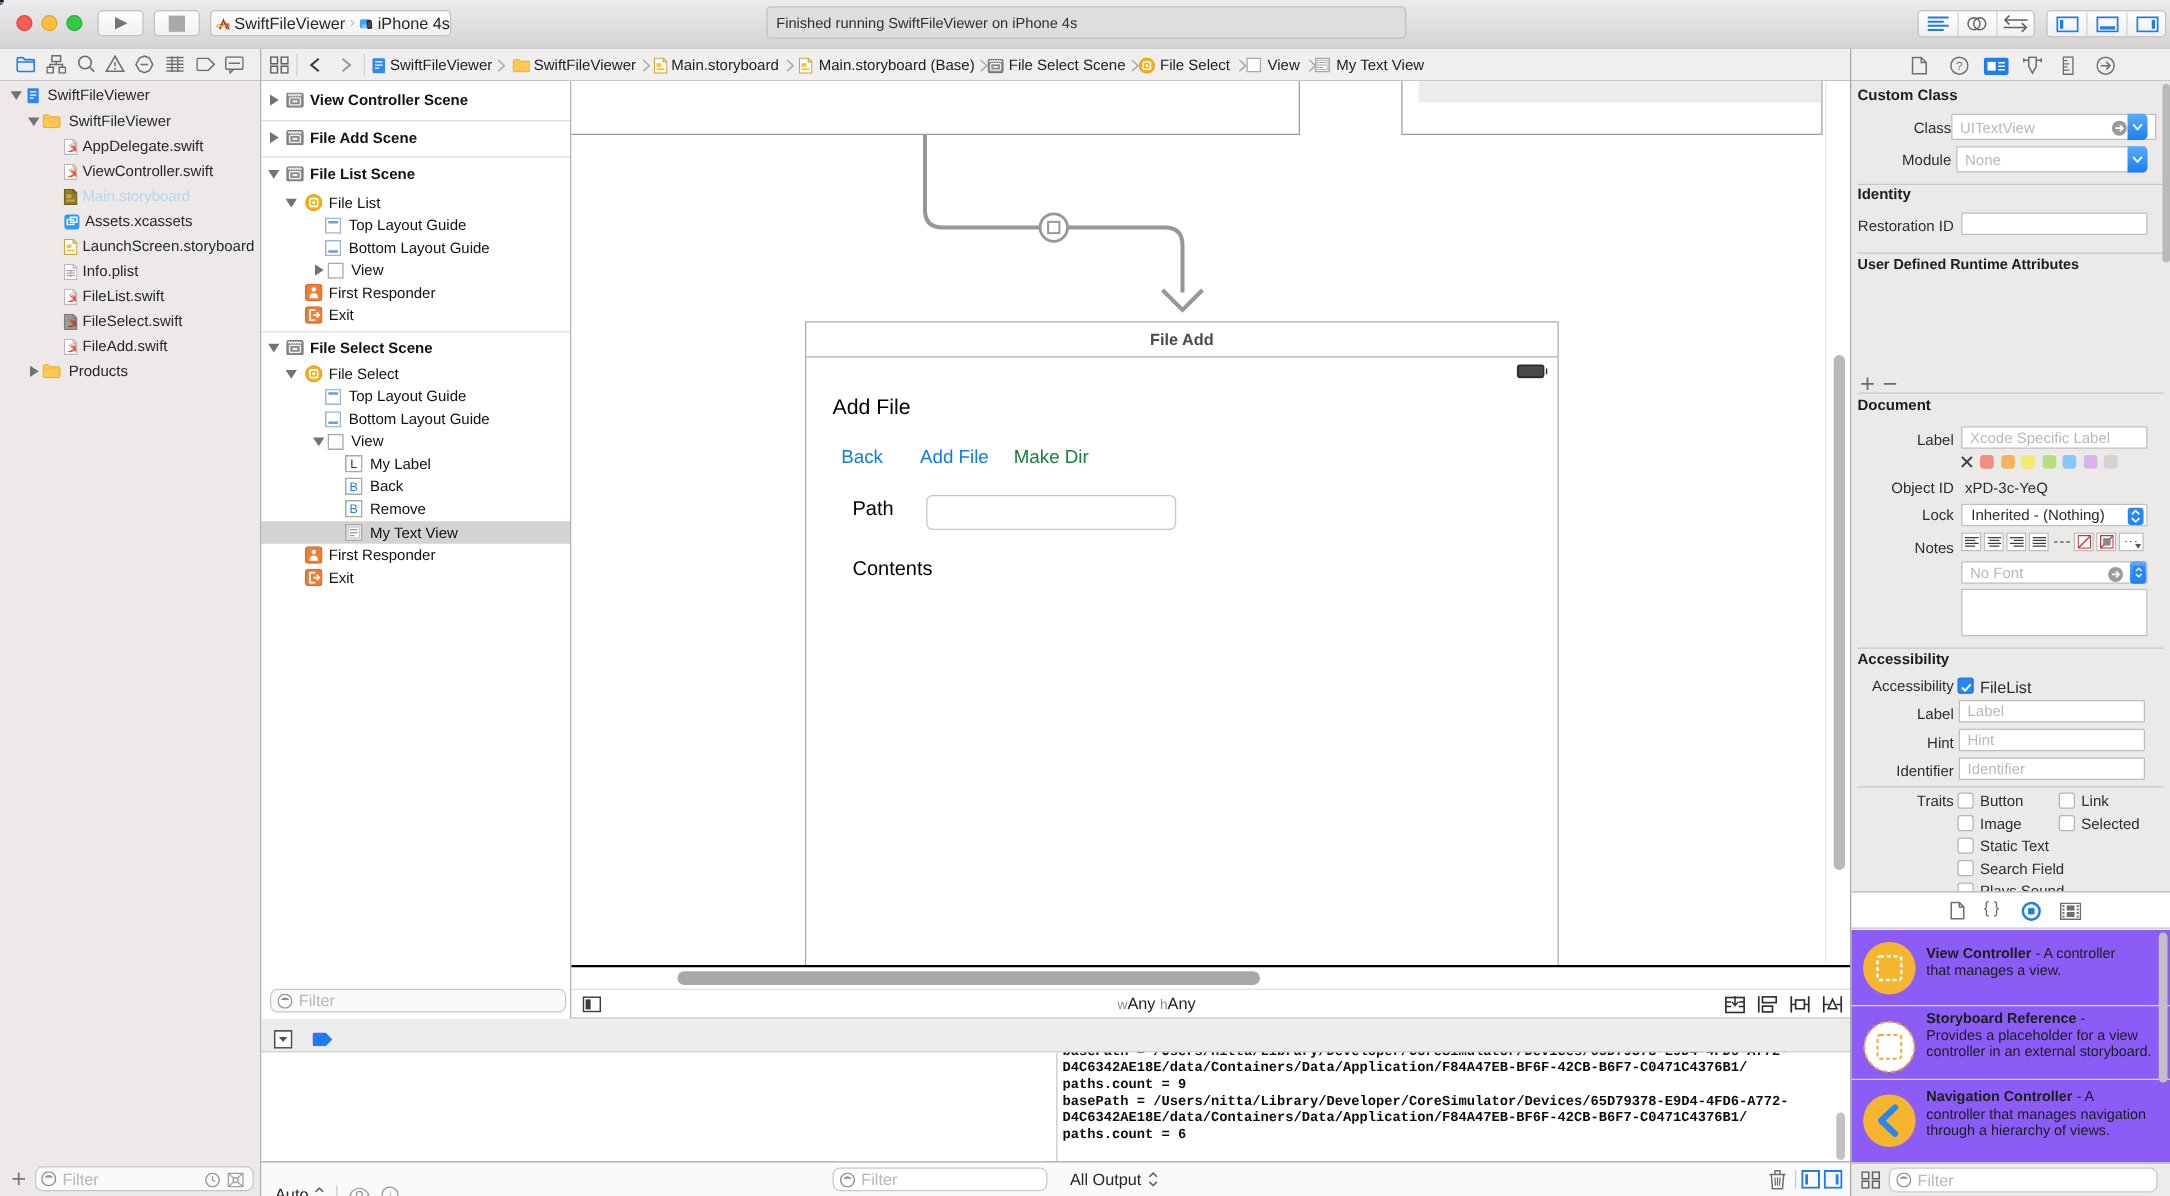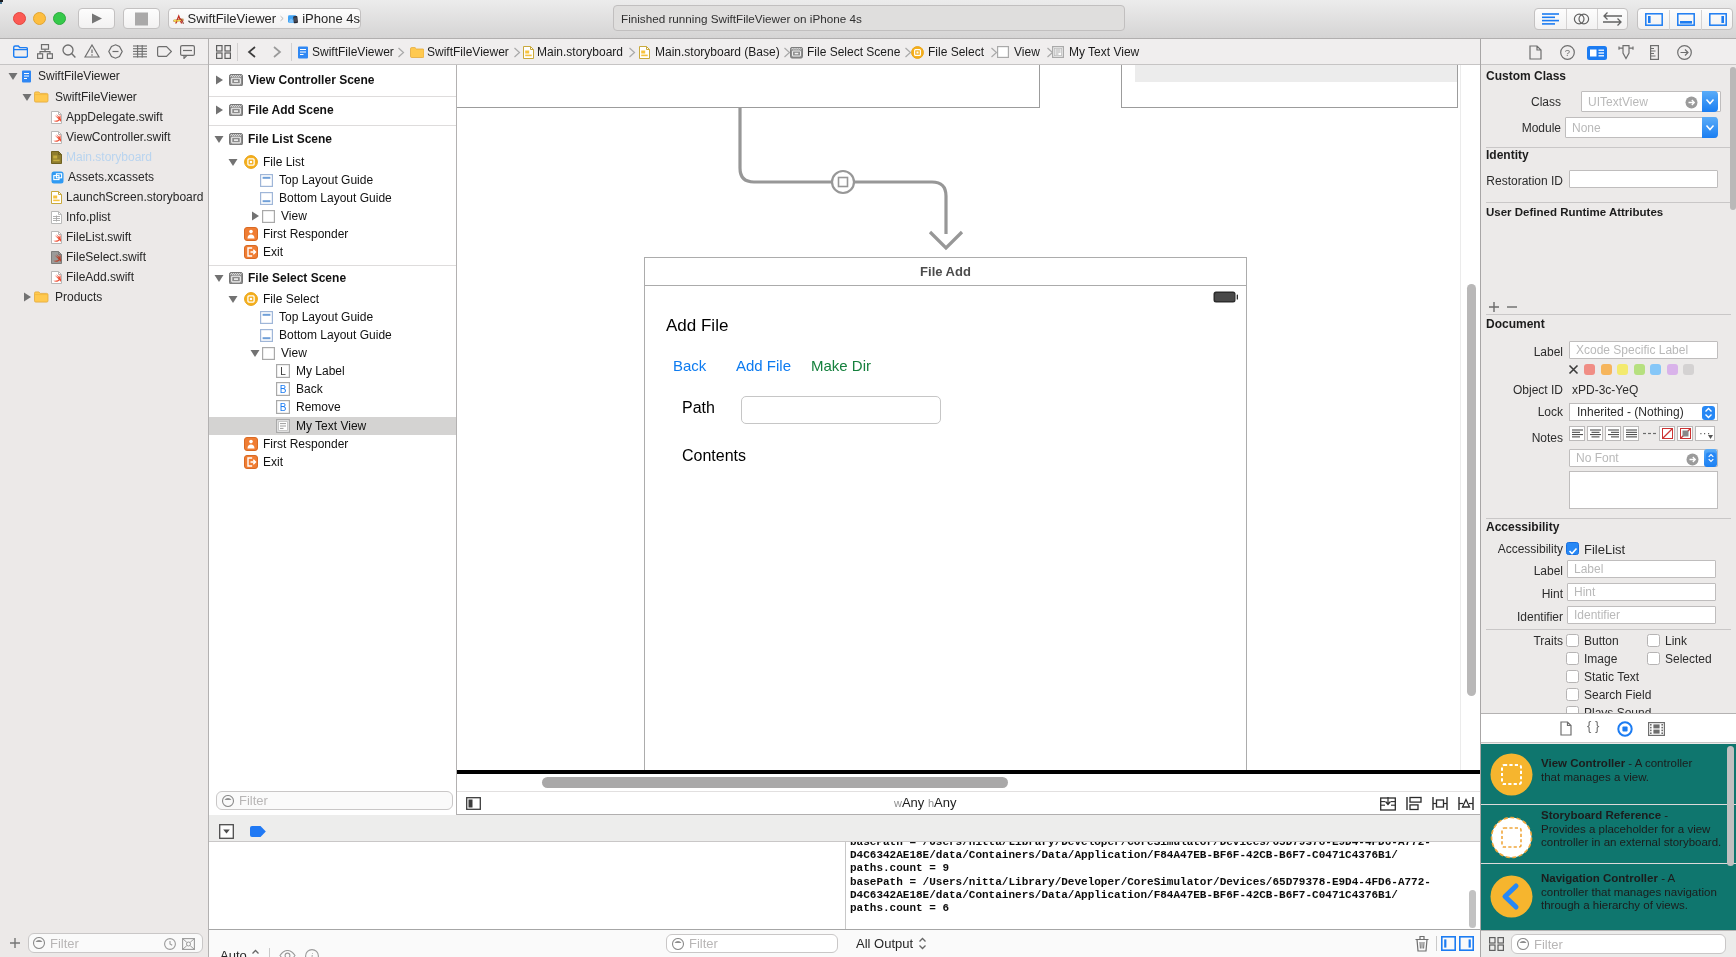--- a/index.html
+++ b/index.html
@@ -17,21 +17,21 @@
 #row2{left:0;top:39px;width:1736px;height:26px;background:#f0eeee;border-bottom:1px solid #c6c4c4}
 
 #nav{left:0;top:65px;width:208px;height:892px;background:#ece9e8}
 .nrow{position:absolute;height:20px;display:flex;align-items:center;font-size:12px;color:#272727;white-space:nowrap}
 .nrow svg{flex:0 0 auto}
 
 #outline{left:209px;top:65px;width:247px;height:750px;background:#fff}
 .orow{position:absolute;height:18px;display:flex;align-items:center;font-size:12px;color:#111;white-space:nowrap}
 .osep{position:absolute;left:0;width:247px;height:1px;background:#dedcdc}
 
-#canvas{left:457px;top:65px;width:1023px;height:709px;background:#fff;border-bottom:4px solid #000000;overflow:hidden}
+#canvas{left:457px;top:65px;width:1023px;height:709px;background:#fff;border-bottom:2px solid #000000;overflow:hidden}
 #canvasbar{left:457px;top:774px;width:1023px;height:41px;background:#fff;border-bottom:1px solid #b1afaf}
 
 #insp{left:1481px;top:65px;width:255px;height:892px;background:#eceae9;overflow:hidden}
 .ilabel{position:absolute;font-size:12px;color:#2c2c2c;text-align:right;white-space:nowrap}
 .ifield{position:absolute;background:#fff;border:1px solid #bfbdbd;border-radius:1px;
   font-size:12px;color:#b9b9b9;display:flex;align-items:center;padding-left:6px;white-space:nowrap}
 .ihead{position:absolute;font-size:12px;font-weight:bold;color:#1c1c1c;white-space:nowrap}
 .isep{position:absolute;left:5px;width:245px;height:1px;background:#c9c7c7}
 
 #debug{left:209px;top:815px;width:1271px;height:142px;background:#fff}
@@ -798,21 +798,21 @@
       </svg>
       <svg class="abs" style="left:1250px;top:6px" width="15" height="15" viewBox="0 0 15 15">
         <rect x="0.8" y="0.8" width="13.4" height="13.4" fill="none" stroke="#1c7cf2" stroke-width="1.6"></rect>
         <rect x="9.6" y="3.4" width="2.2" height="8.2" fill="#1c7cf2"></rect>
       </svg>
     </div>
   </div>
   <div id="insp" class="abs">
     <div class="ihead" style="left:5px;top:4px">Custom Class</div>
     <div class="ilabel" style="left:0;top:30px;width:80px">Class</div>
-    <div class="ifield" style="left:100px;top:26px;width:140px;height:21px">UITextView
+    <div class="ifield" style="left:80px;top:26px;width:164px;height:21px">UITextView
       <svg class="abs" style="right:22px;top:4px" width="13" height="13" viewBox="0 0 13 13">
           <use href="#arrowcircle"></use>
         </svg>
     </div>
     <div class="abs" style="left:221px;top:26px;width:16px;height:21px;background:linear-gradient(#5aacf8,#1a7ef2);border-radius:0 4px 4px 0">
       <svg class="abs" style="left:3px;top:7px" width="10" height="8" viewBox="0 0 10 8">
           <path d="M1.5,1.5 L5,5.5 L8.5,1.5" stroke="#fff" stroke-width="1.5" fill="none"></path>
         </svg>
     </div>
     <div class="ilabel" style="left:0;top:56px;width:80px">Module</div>
@@ -992,21 +992,21 @@
             <rect x="2" y="10.4" width="1.6" height="1.6"></rect>
         <rect x="13.4" y="2" width="1.6" height="1.6"></rect>
             <rect x="13.4" y="4.8" width="1.6" height="1.6"></rect>
             <rect x="13.4" y="7.6" width="1.6" height="1.6"></rect>
             <rect x="13.4" y="10.4" width="1.6" height="1.6"></rect>
         <rect x="5.4" y="2.4" width="6.2" height="4"></rect>
             <rect x="5.4" y="7.6" width="6.2" height="4"></rect>
           </g>
       </svg>
     </div>
-    <div class="abs" style="left:0;top:679px;width:255px;height:186px;background:#0f766e">
+    <div class="abs" style="left:0;top:679px;width:255px;height:186px;background:#8b5cf6">
       <svg class="abs" style="left:9px;top:9px" width="43" height="43" viewBox="0 0 43 43">
         <circle cx="21.5" cy="21.5" r="21" fill="#f6b52e"></circle>
         <rect x="12" y="12" width="19" height="19" rx="2" fill="none" stroke="#fff" stroke-width="2" stroke-dasharray="3.2,2.2"></rect>
       </svg>
       <div class="abs lib" style="left:60px;top:13px"><b>View Controller</b> - A controller<br>that manages a view.</div>
       <div class="abs" style="left:0;top:60px;width:255px;height:1px;background:#dcdada"></div>
       <svg class="abs" style="left:9px;top:72px" width="43" height="43" viewBox="0 0 43 43">
         <circle cx="21.5" cy="21.5" r="20" fill="#fff" stroke="#f0a73c" stroke-width="1.6" stroke-dasharray="4,2.6"></circle>
         <rect x="12" y="12" width="19" height="19" rx="2" fill="none" stroke="#f0a73c" stroke-width="1.6" stroke-dasharray="3.2,2.2"></rect>
       </svg>

